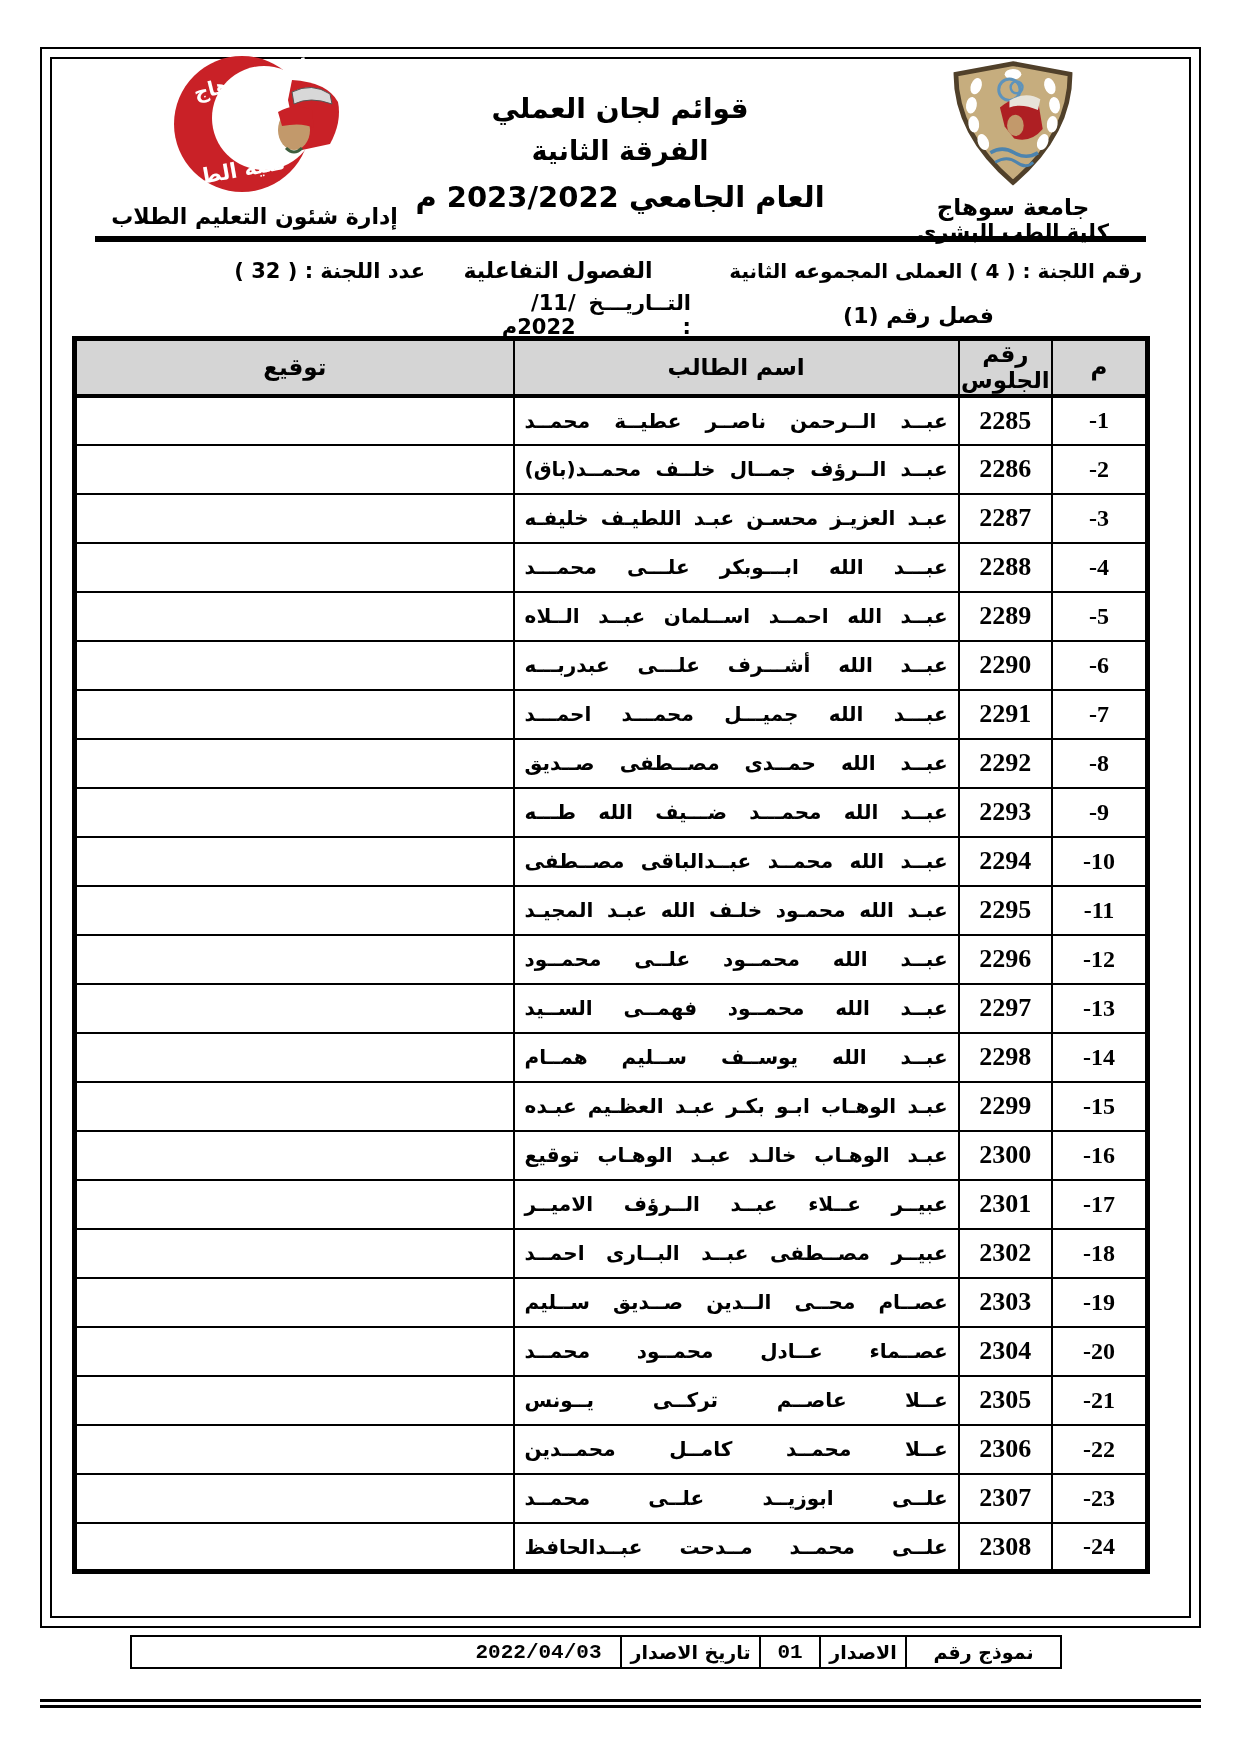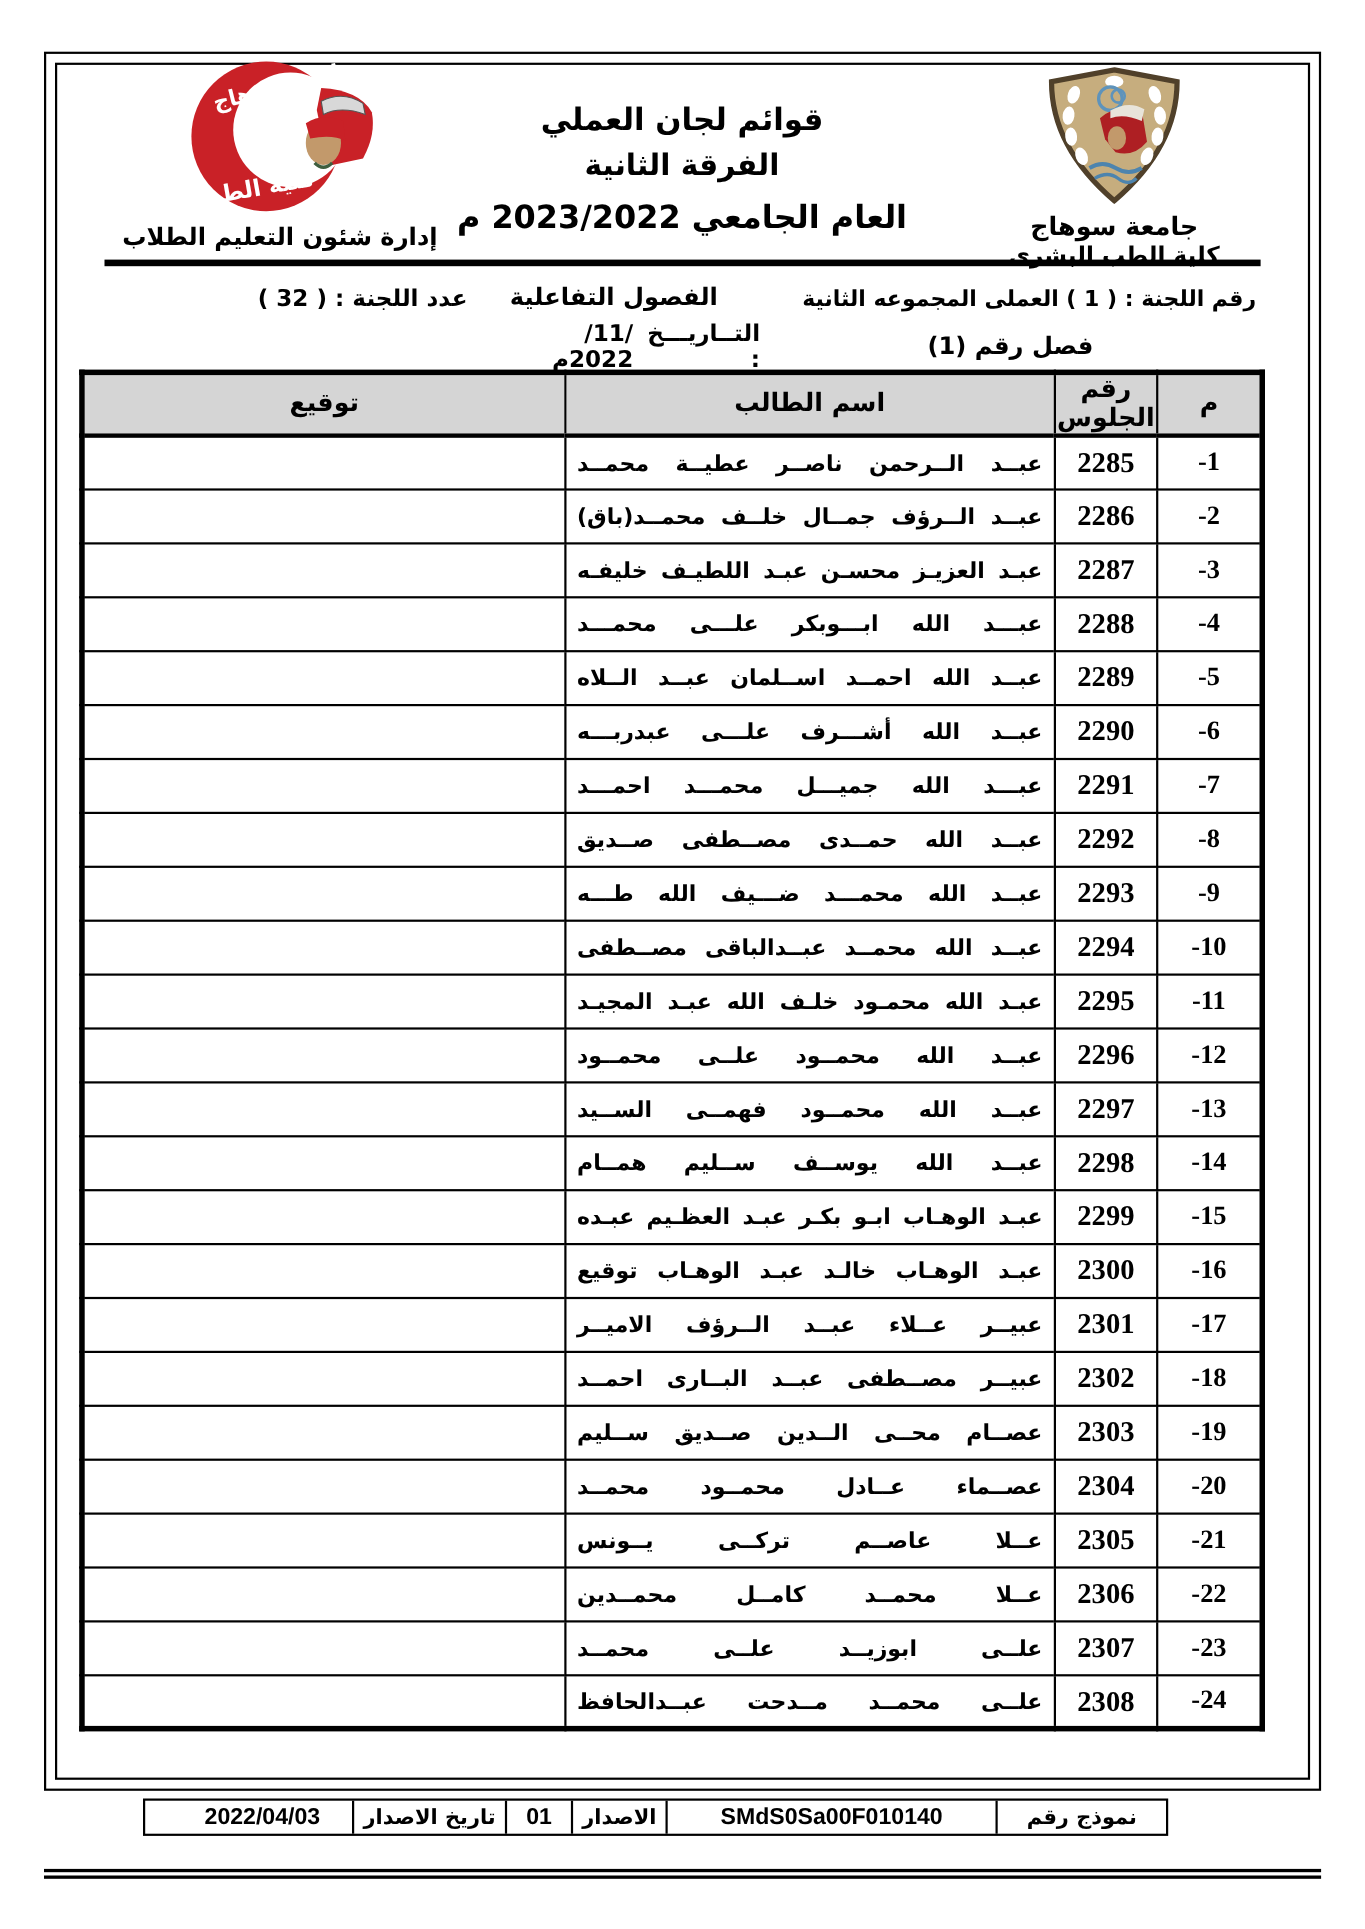--- a/index.html
+++ b/index.html
@@ -38,21 +38,21 @@
   td.c-num  { direction:ltr; text-align:center; font-family:"Liberation Serif", serif; font-weight:bold; font-size:24px; }
   td.c-seat { direction:ltr; text-align:center; font-family:"Liberation Serif", serif; font-weight:bold; font-size:26px; }
   td.c-name { font-size:20px; font-weight:bold; padding:0 10px; text-align:justify; text-align-last:justify; }
   td.c-sig  { background:#fff; }
 
   
   .footer { position:absolute; top:1635px; left:130px; width:932px; height:34px; display:flex; direction:rtl; border:2px solid #000; }
   .f-cell { border-left:2px solid #000; display:flex; align-items:center; justify-content:center; font-weight:bold; height:100%; }
   .f-cell:last-child { border-left:none; }
   .f-ar { font-size:19px; }
-  .f-ltr { direction:ltr; font-family:Liberation Sans, sans-serif; font-size:21px; }
+  .f-ltr { direction:ltr; font-family:Liberation Mono, monospace; font-size:21px; }
   .bottom-rule { position:absolute; top:1699px; left:40px; width:1161px; height:9px; border-top:3px solid #000; border-bottom:3px solid #000; }
 
   svg text { font-family:"DejaVu Sans", sans-serif; }
 </style>
 </head>
 <body>
 
 <div class="page">
   <div class="frame-outer"></div>
   <div class="frame-inner"></div>
@@ -99,21 +99,21 @@
       <text x="118" y="32" font-size="20" font-weight="bold" fill="#ffffff" text-anchor="middle" transform="rotate(-14 118 32)">جامعة سوهاج</text>
       <text x="92" y="126" font-size="21" font-weight="bold" fill="#ffffff" text-anchor="middle" transform="rotate(-10 92 126)">كلية الطب</text>
     </svg>
     <div class="dept">إدارة شئون التعليم الطلاب</div>
   </div>
 
   <div class="rule"></div>
 
   <div class="info">
     <div class="info-row">
-      <div class="i-right">رقم اللجنة : ( 1 ) العملى المجموعه الثانية</div>
+      <div class="i-right">رقم اللجنة : ( 4 ) العملى المجموعه الثانية</div>
       <div class="i-mid">الفصول التفاعلية</div>
       <div class="i-left">
           <span>عدد اللجنة : ( 32 )</span>
         </div>
     </div>
     <div class="info-row">
       <div class="i-mid">فصل رقم (1)</div>
       <div class="i-left">
         <span>التــاريـــخ :</span>
         <span>/11/ 2022م</span>
@@ -280,21 +280,20 @@
         <td class="c-num">-24</td>
         <td class="c-seat">2308</td>
         <td class="c-name">علــى محمــد مــدحت عبــدالحافظ</td>
         <td class="c-sig"></td>
       </tr>
       </tbody>
   </table>
 
   <div class="footer">
     <div class="f-cell f-ar" style="width:155px;">نموذج رقم</div>
-    <div class="f-cell f-ltr" style="width:300px;">SMdS0Sa00F010140</div>
     <div class="f-cell f-ar" style="width:86px;">الاصدار</div>
     <div class="f-cell f-ltr" style="width:60px;">01</div>
     <div class="f-cell f-ar" style="width:139px;">تاريخ الاصدار</div>
     <div class="f-cell f-ltr" style="width:163px;">2022/04/03</div>
   </div>
 
   <div class="bottom-rule"></div>
 </div>
 
 </body></html>

